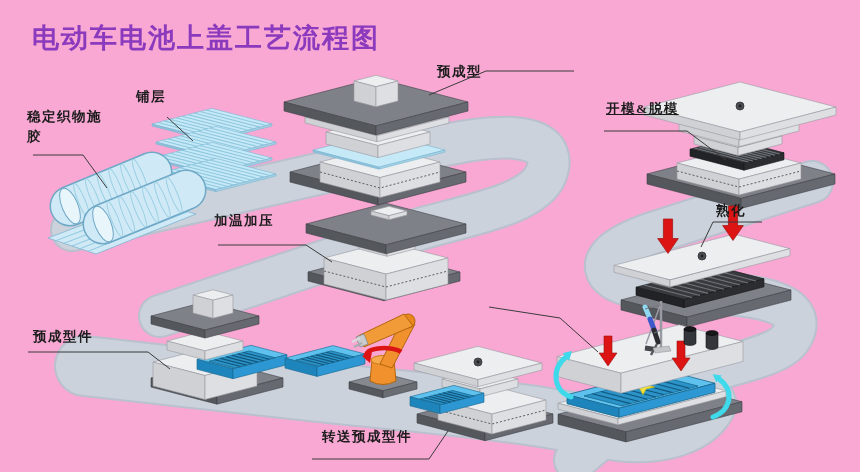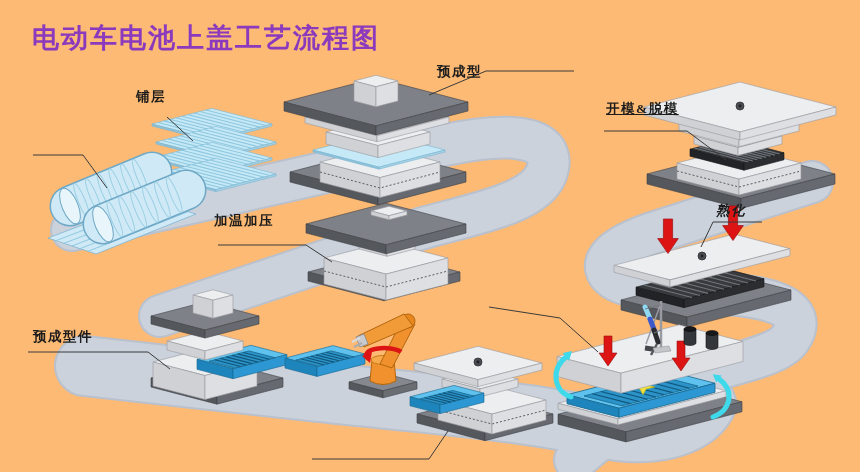--- a/index.html
+++ b/index.html
@@ -1,16 +1,16 @@
 <!DOCTYPE html>
 <html><head>
 <meta charset="utf-8">
 <style>
   html,body{margin:0;padding:0;background:#ffffff;}
-  .stage{position:relative;width:860px;height:472px;background:#fdba74;overflow:hidden;
+  .stage{position:relative;width:860px;height:472px;background:#f9a8d4;overflow:hidden;
          font-family:"Liberation Sans","DejaVu Sans",sans-serif;}
   .stage svg{position:absolute;left:0;top:0;}
   .title{position:absolute;left:32px;top:20px;font-size:27px;font-weight:bold;
          letter-spacing:2px;color:#8B3ABD;font-family:"Liberation Sans","DejaVu Sans",sans-serif;}
   .lbl{position:absolute;font-family:"Liberation Serif","DejaVu Serif",serif;
        font-size:13.5px;font-weight:600;color:#1c1c1c;letter-spacing:1.5px;
        line-height:1.45;white-space:nowrap;}
   .lbl.wrap{white-space:normal;width:84px;}
 </style>
 </head>
@@ -335,19 +335,21 @@
         <path d="M 218 245 H 306 L 332 262" fill="none" stroke="#3B3B3B" stroke-width="1"></path>
         <path d="M 604 131 H 687 L 726 160" fill="none" stroke="#3B3B3B" stroke-width="1"></path>
         <path d="M 762 222 H 713 L 701 247" fill="none" stroke="#3B3B3B" stroke-width="1"></path>
         <path d="M 489 307 L 560 318 L 598 352" fill="none" stroke="#3B3B3B" stroke-width="1"></path>
         <path d="M 28 352 H 148 L 170 369" fill="none" stroke="#3B3B3B" stroke-width="1"></path>
         <path d="M 312 459 H 429 L 448 431" fill="none" stroke="#3B3B3B" stroke-width="1"></path>
       </g>
   </svg>
 
   <div class="title" style="color: rgb(139, 58, 189);">电动车电池上盖工艺流程图</div>
+  <div class="lbl wrap" style="left:27px;top:107px;">稳定织物施胶</div>
   <div class="lbl" style="left:136px;top:87px;">铺层</div>
   <div class="lbl" style="left:437px;top:62px;text-align:center;">预成型</div>
   <div class="lbl" style="left:214px;top:212px;font-family:Liberation Mono, monospace;">加温加压</div>
   <div class="lbl" style="left:606px;top:99px;text-decoration:underline;">开模&amp;脱模</div>
-  <div class="lbl" style="left:716px;top:201px;font-style:italic;">熟化</div>
+  <div class="lbl" style="left:716px;top:201px;">熟化</div>
   <div class="lbl" style="left:33px;top:327px;">预成型件</div>
+  <div class="lbl" style="left:322px;top:427px;">转送预成型件</div>
 </div>
 
 </body></html>

